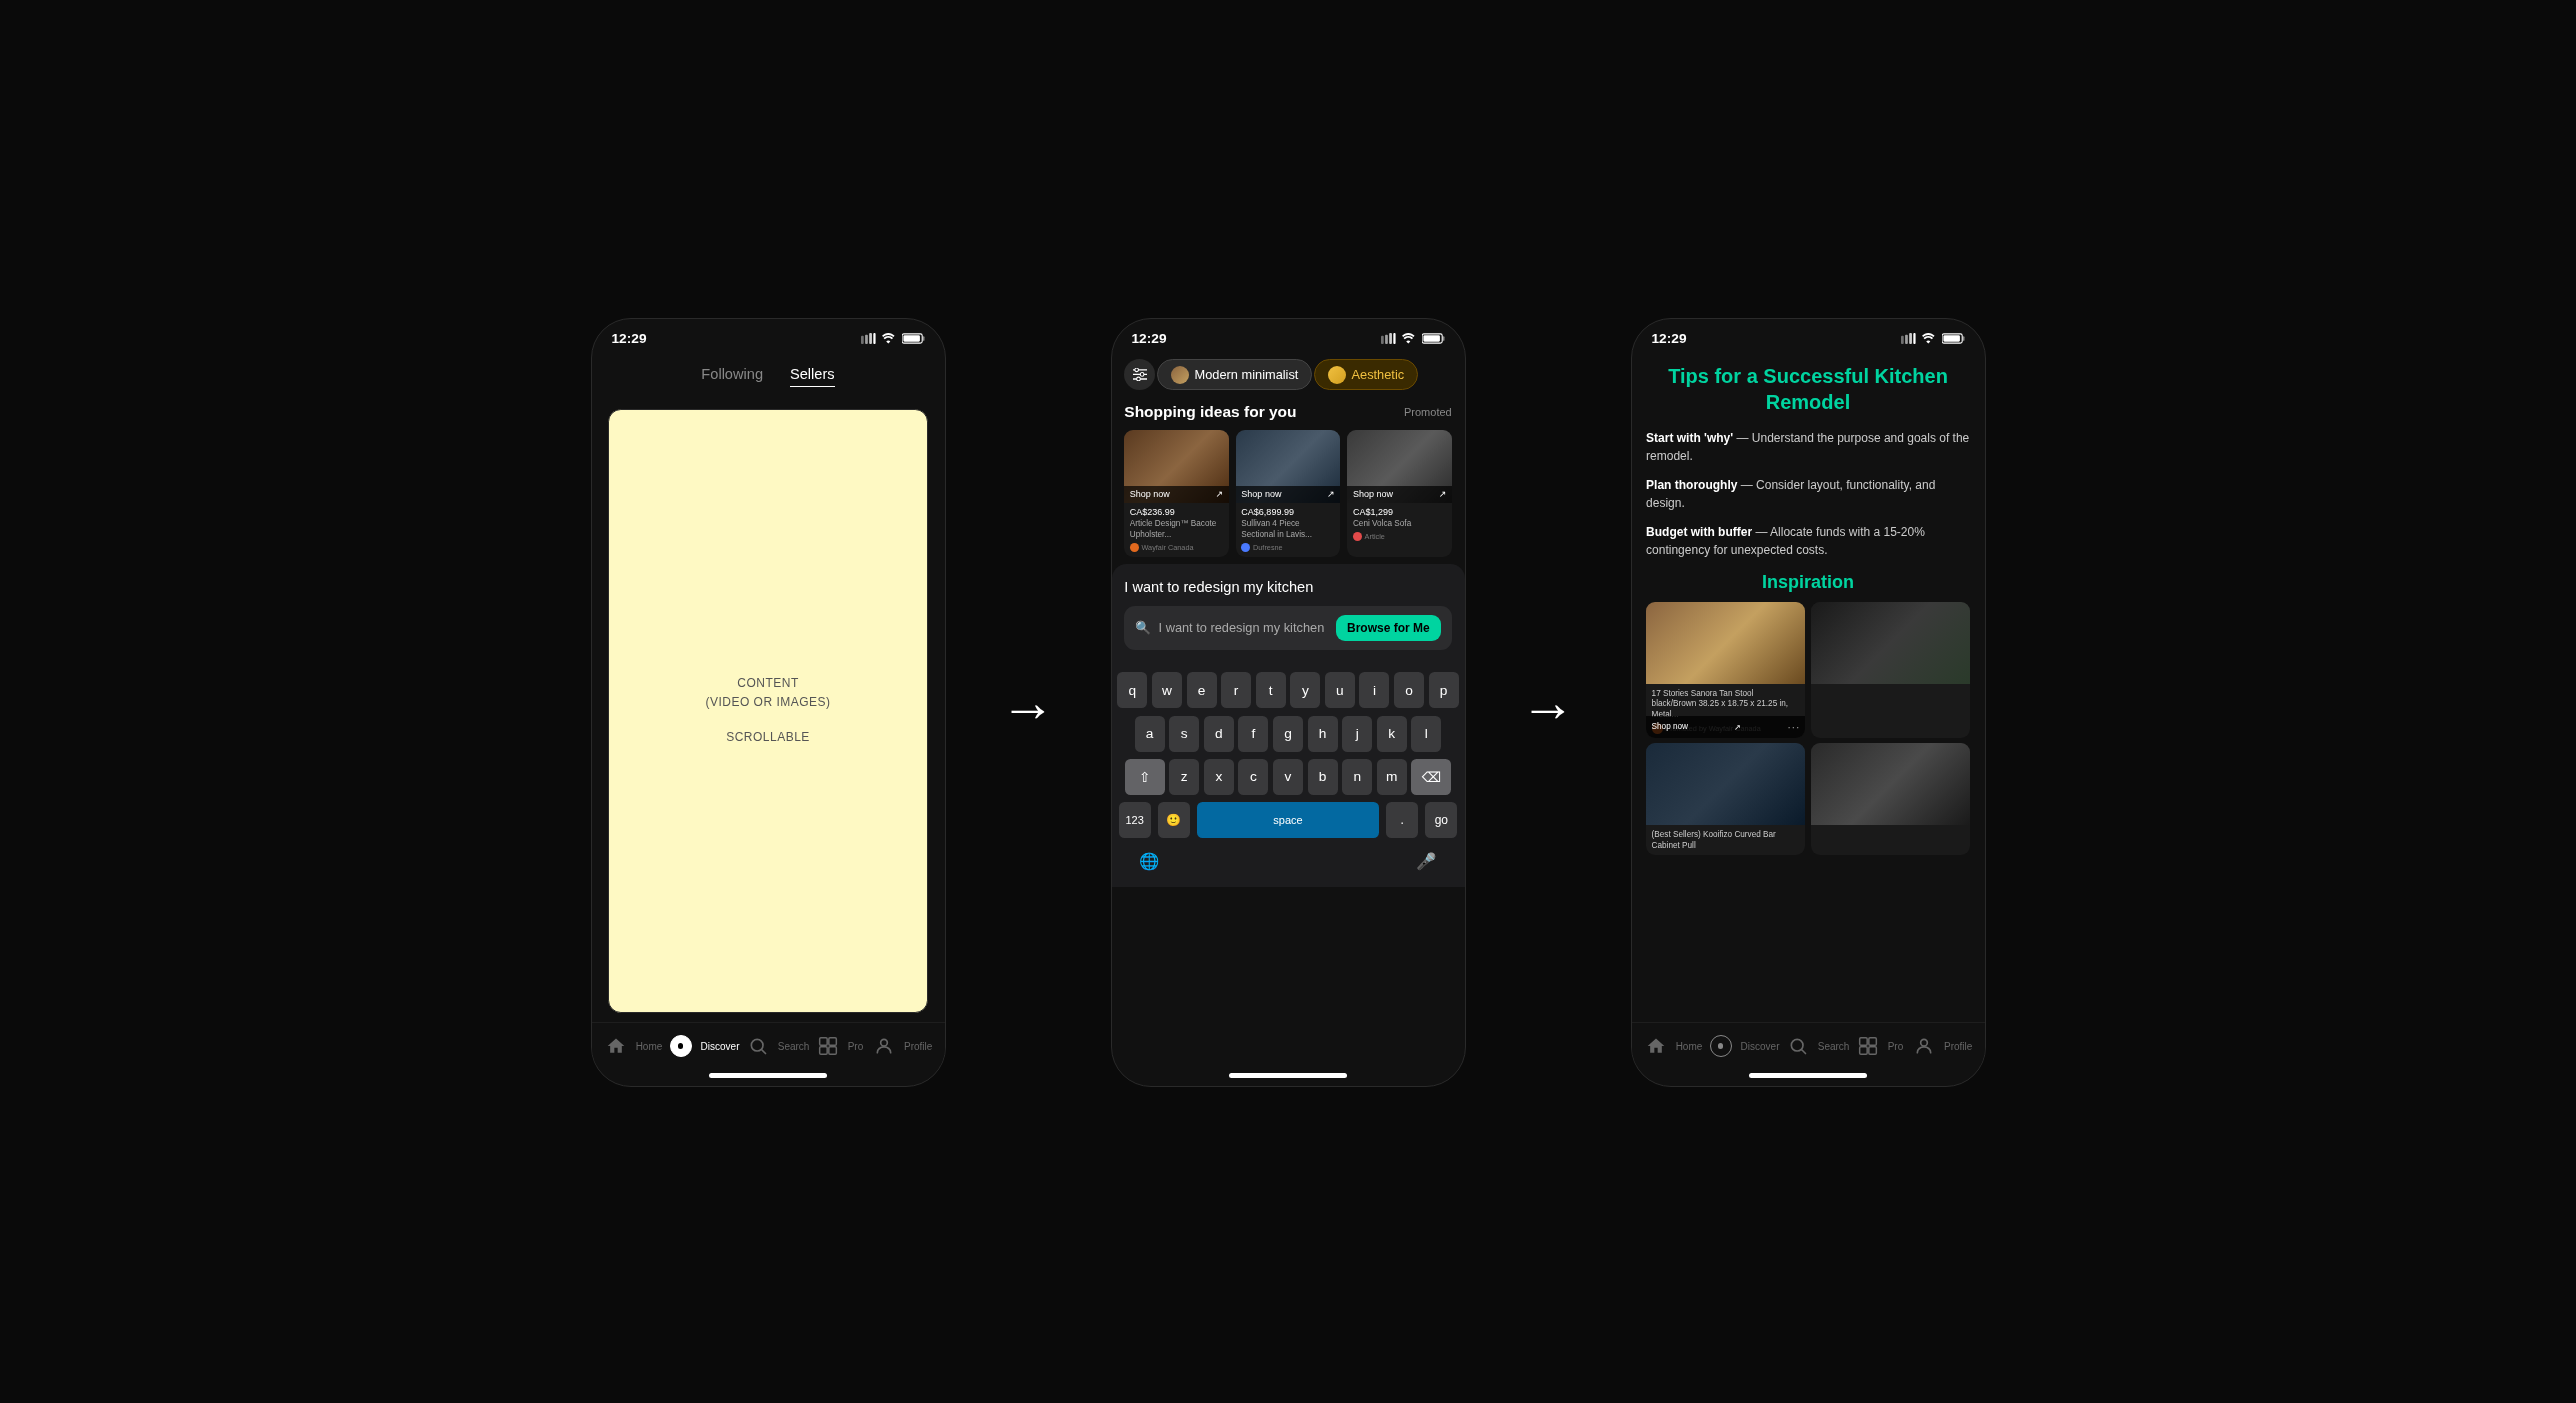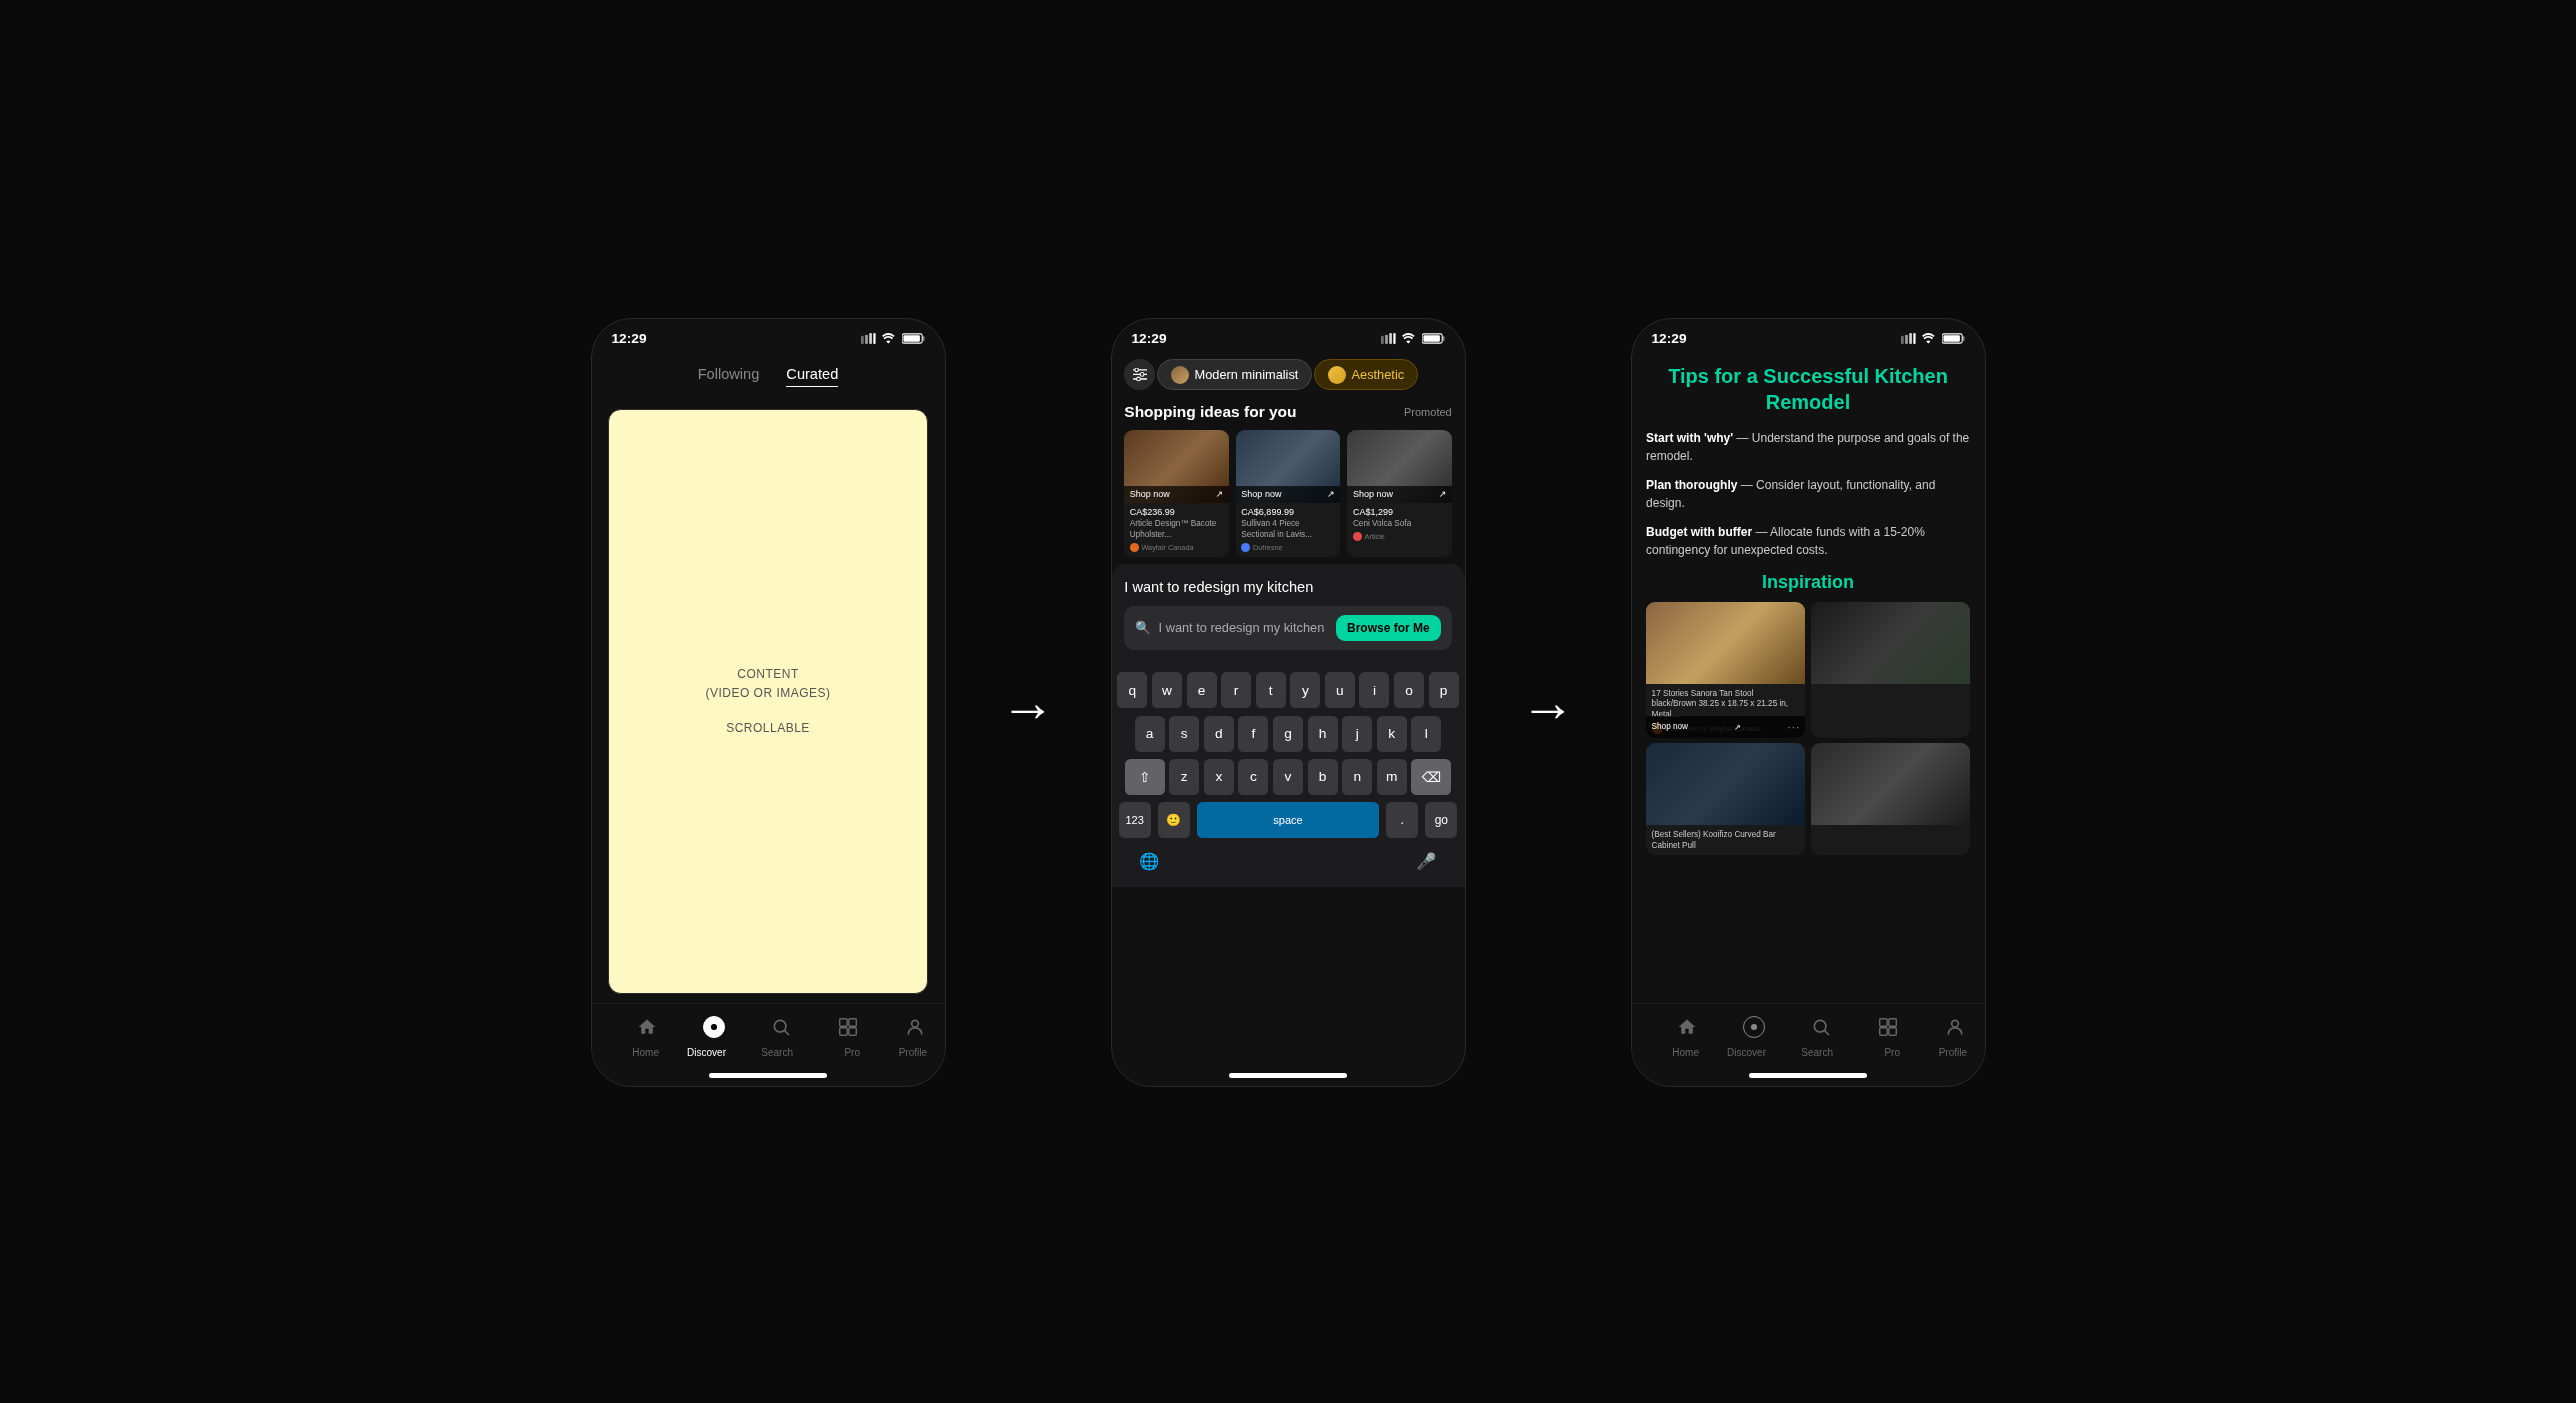--- a/index.html
+++ b/index.html
@@ -99,22 +99,22 @@
       display: flex;
       justify-content: space-around;
       align-items: flex-end;
       padding: 11px 9px 7.3px;
       background: #111111;
       border-top: 0.9px solid #1e1e1e;
       flex-shrink: 0;
     }
     .nav-item {
       display: flex;
-      flex-direction: column;
-      align-items: flex-end;
+      flex-direction: row;
+      align-items: center;
       gap: 8px;
       cursor: pointer;
       min-width: 50px;
     }
     .nav-icon {
       width: 24px;
       height: 24px;
       display: flex;
       align-items: center;
       justify-content: center;
@@ -519,21 +519,21 @@
         <svg width="23" height="11" viewBox="0 0 25 12">
             <rect x="0" y="1" width="22" height="10" rx="2" stroke="white" stroke-width="1.2" fill="none"></rect>
             <rect x="22.5" y="3.5" width="2" height="5" rx="1" fill="white" opacity="0.5"></rect>
             <rect x="1.5" y="2.5" width="18" height="7" rx="1.2" fill="white"></rect>
           </svg>
       </div>
     </div>
 
     <div class="screen1-nav">
       <span class="nav-tab">Following</span>
-      <span class="nav-tab active">Curated</span>
+      <span class="nav-tab active">Sellers</span>
     </div>
 
     <div class="screen1-content">
       <div class="content-label">CONTENT</div>
       <div class="content-label">(VIDEO OR IMAGES)</div>
       <br>
       <div class="content-label">SCROLLABLE</div>
     </div>
 
     <div class="bottom-nav">

